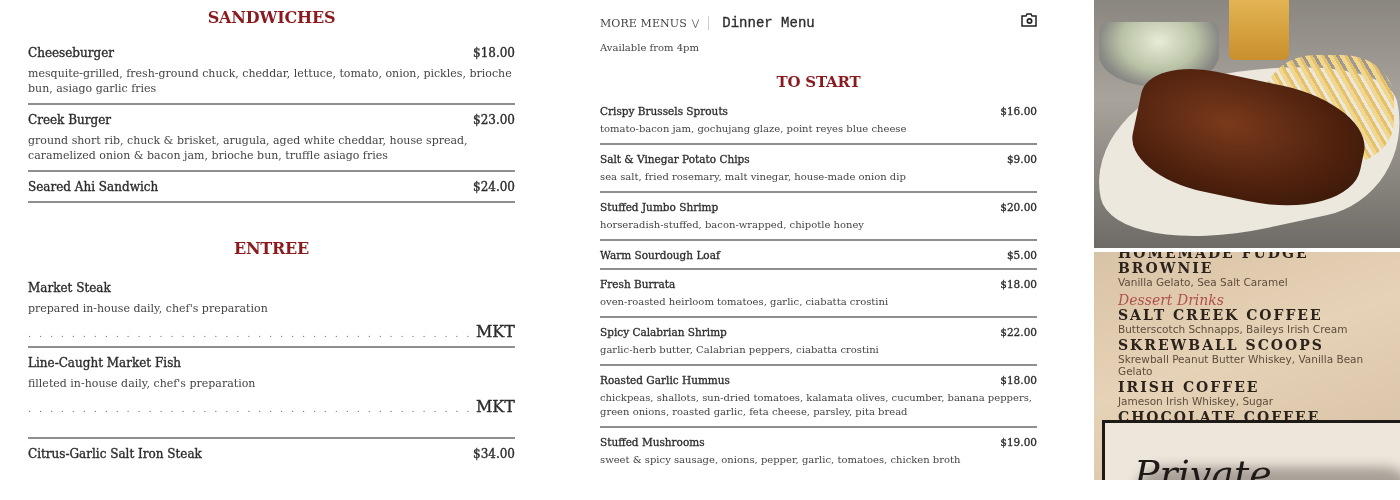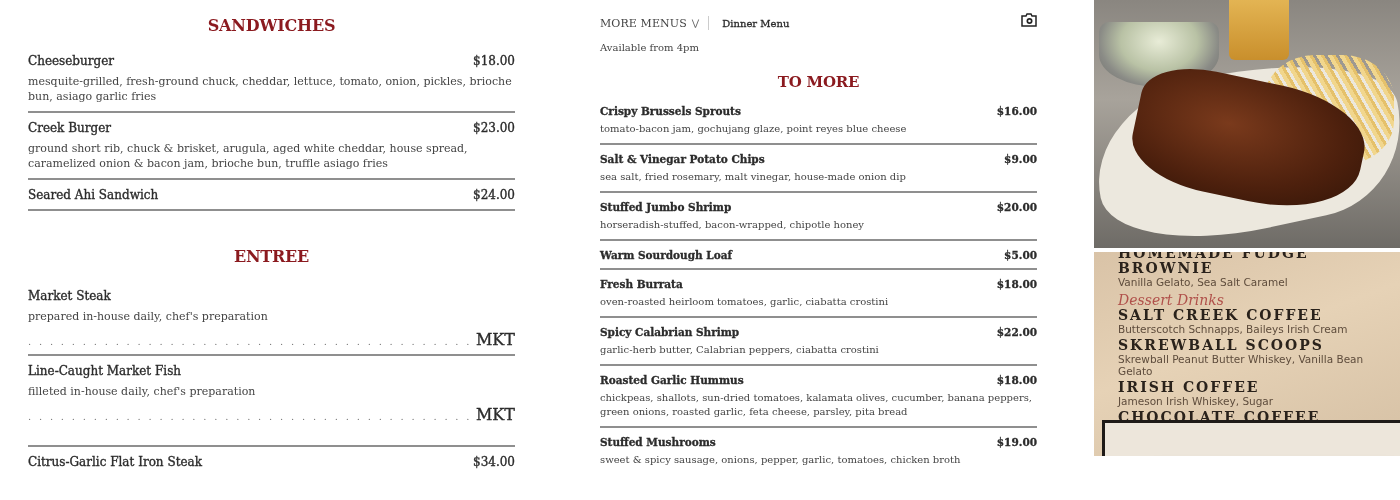--- a/index.html
+++ b/index.html
@@ -1,20 +1,20 @@
 <!DOCTYPE html>
 <html><head>
 <meta charset="utf-8">
 <style>
   * { box-sizing: border-box; margin: 0; padding: 0; }
   html, body { width: 1400px; height: 500px; overflow: hidden; background: #ffffff; }
   body { font-family: "DejaVu Serif", "Liberation Serif", serif; color: #333; position: relative; }
 
   
-  .left-col { position: absolute; left: 28px; top: 8px; width: 487px; }
+  .left-col { position: absolute; left: 28px; top: 0; width: 487px; }
   .section-title {
     color: #8b1a1f; font-weight: bold; font-size: 16px; text-align: center;
     letter-spacing: -0.2px;
   }
   .left-col .sec-sandwiches { margin-top: 8px; }
   .item { border-bottom: 2px solid #8f8f8f; }
   .item-head { display: flex; justify-content: space-between; align-items: baseline; }
   .item-name { font-weight: bold; color: #2c2c2c; }
   .item-price { color: #2c2c2c; font-weight: bold; }
   .item-desc { color: #444; }
@@ -27,33 +27,33 @@
   .dots-row { display: flex; align-items: baseline; margin-top: 6px; font-size: 12px; }
   .dots { flex: 1; overflow: hidden; white-space: nowrap; color: #777; letter-spacing: 2.3px; font-size: 10px; }
   .mkt { font-size: 16px; -webkit-text-stroke: 0.35px #2c2c2c; color: #2c2c2c; }
 
   
   .mid-col { position: absolute; left: 600px; top: 0; width: 437px; }
   .menu-bar { display: flex; align-items: center; height: 20px; margin-top: 13px; position: relative; }
   .more-menus { font-size: 11px; color: #444; letter-spacing: 0.1px; display: flex; align-items: center; cursor: pointer; }
   .chev { font-size: 9px; color: #666; margin-left: 5px; }
   .vsep { width: 1px; height: 14px; background: #ccc; margin: 0 13px 0 9px; }
-  .dinner-menu { font-size: 10px; color: #2c2c2c; -webkit-text-stroke: 0.3px #2c2c2c; }
+  .dinner-menu { font-size: 14px; color: #2c2c2c; font-family: Liberation Mono, monospace; -webkit-text-stroke: 0.3px #2c2c2c; }
   .camera { position: absolute; right: 0; top: 0; width: 16px; height: 14px; }
   .avail { font-size: 10px; color: #444; margin-top: 9px; }
   .mid-col .section-title { margin-top: 20px; font-size: 15px; }
   .mid-col .items { margin-top: 14px; }
   .mid-col .item { padding: 8px 0 7px 0; }
-  .mid-col .item-name, .mid-col .item-price { font-size: 10.5px; font-weight: bold; -webkit-text-stroke: 0.3px #2c2c2c; }
+  .mid-col .item-name, .mid-col .item-price { font-size: 10.5px; font-weight: normal; -webkit-text-stroke: 0.3px #2c2c2c; }
   .mid-col .item-desc { font-size: 10px; line-height: 14px; margin-top: 5px; }
 
   
   .photo { position: absolute; left: 1094px; width: 306px; overflow: hidden; }
   .photo-ribs { top: 0; height: 248px; background: linear-gradient(180deg, #8a8680 0%, #a8a39b 40%, #6e6b66 100%); }
-  .photo-dessert { top: 252px; height: 204px; background: linear-gradient(160deg, #d9c3a7 0%, #e6d2b6 45%, #d5c0a4 100%); }
+  .photo-dessert { top: 252px; height: 228px; background: linear-gradient(160deg, #d9c3a7 0%, #e6d2b6 45%, #d5c0a4 100%); }
   .plate { position: absolute; left: 0; top: 70px; width: 310px; height: 160px; background: #ece8de; border-radius: 40% 60% 30% 50% / 60% 40% 60% 40%; transform: rotate(-12deg); }
   .ribs { position: absolute; left: 40px; top: 80px; width: 230px; height: 120px; background: radial-gradient(ellipse at 40% 40%, #7a3a1c 0%, #4d200d 60%, #2e1306 100%); border-radius: 30% 40% 45% 35%; transform: rotate(12deg); }
   .fries { position: absolute; left: 170px; top: 55px; width: 130px; height: 110px; background: repeating-linear-gradient(60deg, #f1d68d 0 4px, #e5c16b 4px 7px, transparent 7px 10px); border-radius: 40%; }
   .beer { position: absolute; left: 135px; top: 0; width: 60px; height: 60px; background: linear-gradient(180deg, #e3b453, #c98f2c); border-radius: 0 0 6px 6px; }
   .bowl { position: absolute; left: 5px; top: 22px; width: 120px; height: 65px; background: radial-gradient(ellipse at 50% 30%, #e8ecd7 0%, #b9c2a5 45%, #8a8b86 70%, #6a6a66 100%); border-radius: 10px 10px 50% 50%; }
 
   .dessert-text { position: absolute; left: 24px; top: 0; font-family: "DejaVu Serif", serif; color: #2a221b; }
   .d-line { font-weight: bold; letter-spacing: 2px; font-size: 14px; line-height: 15px; }
   .d-sub { font-family: "DejaVu Sans", sans-serif; font-size: 10.5px; color: #5e4c3c; line-height: 12px; }
   .d-script { font-family: "DejaVu Serif", serif; font-style: italic; color: #b0504a; font-size: 14px; line-height: 16px; }
@@ -106,21 +106,21 @@
         <span class="item-name">Line-Caught Market Fish</span>
       </div>
       <div class="item-desc">filleted in-house daily, chef's preparation</div>
       <div class="dots-row">
         <span class="dots">. . . . . . . . . . . . . . . . . . . . . . . . . . . . . . . . . . . . . . . . . . . . . . . . . . . . . . . . . . . . . . . . . . . . . . . . . . . . . . . . . .</span>
         <span class="mkt">MKT</span>
       </div>
     </div>
     <div class="item" style="border-bottom:none">
       <div class="item-head">
-        <span class="item-name">Citrus-Garlic Flat Iron Steak</span>
+        <span class="item-name">Citrus-Garlic Salt Iron Steak</span>
         <span class="item-price">$34.00</span>
       </div>
     </div>
   </div>
 </div>
 
 <div class="mid-col">
   <div class="menu-bar">
     <div class="more-menus">
       <span>MORE MENUS</span>
@@ -128,21 +128,21 @@
     </div>
     <div class="vsep"></div>
     <div class="dinner-menu">Dinner Menu</div>
     <svg class="camera" viewBox="0 0 16 14">
       <path d="M1 3 h4 l1 -2 h4 l1 2 h4 v10 h-14 z" fill="none" stroke="#222" stroke-width="1.5"></path>
       <circle cx="8.5" cy="8" r="3" fill="#222"></circle>
       <circle cx="8.5" cy="8" r="1.3" fill="#fff"></circle>
     </svg>
   </div>
   <div class="avail">Available from 4pm</div>
-  <div class="section-title">TO MORE</div>
+  <div class="section-title">TO START</div>
   <div class="items">
     <div class="item" style="padding-top:0">
       <div class="item-head">
         <span class="item-name">Crispy Brussels Sprouts</span>
         <span class="item-price">$16.00</span>
       </div>
       <div class="item-desc">tomato-bacon jam, gochujang glaze, point reyes blue cheese</div>
     </div>
     <div class="item">
       <div class="item-head">

